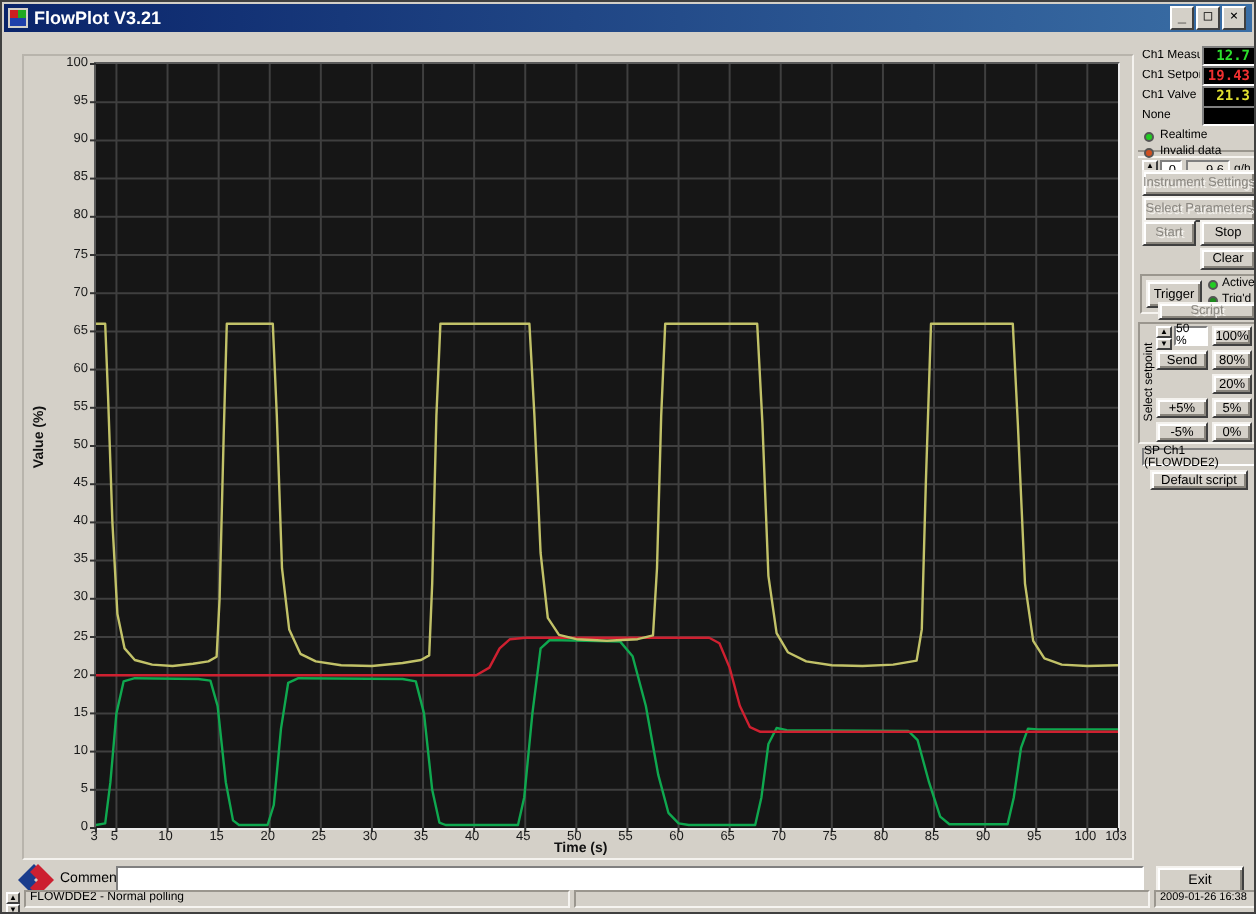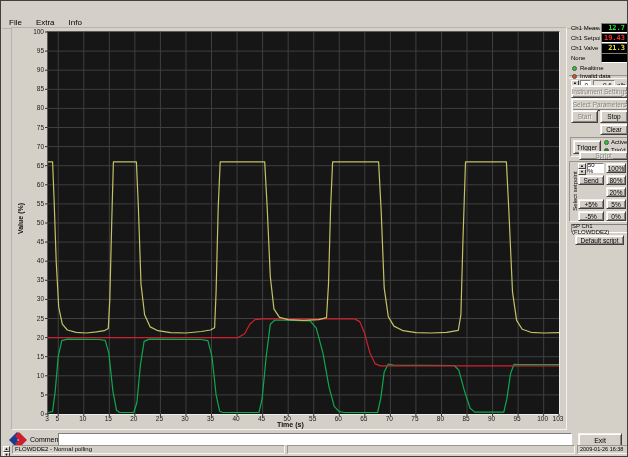--- a/index.html
+++ b/index.html
@@ -54,26 +54,33 @@
     font-size:7px;box-sizing:border-box;padding:0 2px;font-family:"Liberation Sans",sans-serif;}
   .statusbar{position:absolute;left:1px;bottom:1px;right:1px;height:10px;background:#d4d0c8;}
   .status-panel{position:absolute;top:0;height:9px;border:1px solid;border-color:#9a968e #f6f4f0 #f6f4f0 #9a968e;
     font-size:6px;color:#000;box-sizing:border-box;line-height:7px;padding-left:2px;white-space:nowrap;overflow:hidden;}
 </style>
 </head>
 <body>
 
 <div class="window">
 
-
-  <div class="menubar" id="menubar">
-      <div class="menu-item">File</div>
-      <div class="menu-item">Extra</div>
-      <div class="menu-item">Info</div>
-    </div>
+  <div class="titlebar">
+    <svg width="10" height="10" style="margin-left:2px">
+      <rect x="0" y="0" width="10" height="10" fill="#d4d0c8"></rect>
+      <rect x="1" y="1" width="4" height="4" fill="#cc2020"></rect>
+      <rect x="5" y="1" width="4" height="4" fill="#20aa20"></rect>
+      <rect x="1" y="5" width="8" height="4" fill="#2040aa"></rect>
+    </svg>
+    <span class="title-text">FlowPlot V3.21</span>
+    <div class="tb-btn" style="right:29px">_</div>
+    <div class="tb-btn" style="right:16px">□</div>
+    <div class="tb-btn" style="right:3px">×</div>
+  </div>
+
 
   <div class="chart-panel"></div>
   <div class="axis-title-y">Value (%)</div>
   <div class="axis-title-x">Time (s)</div>
   <div class="plot" id="plot">
       <svg width="511" height="382">
         <line x1="10.22" y1="0" x2="10.22" y2="382" stroke="#3f3f3f" stroke-width="1"></line>
         <line x1="35.77" y1="0" x2="35.77" y2="382" stroke="#3f3f3f" stroke-width="1"></line>
         <line x1="61.32" y1="0" x2="61.32" y2="382" stroke="#3f3f3f" stroke-width="1"></line>
         <line x1="86.87" y1="0" x2="86.87" y2="382" stroke="#3f3f3f" stroke-width="1"></line>

